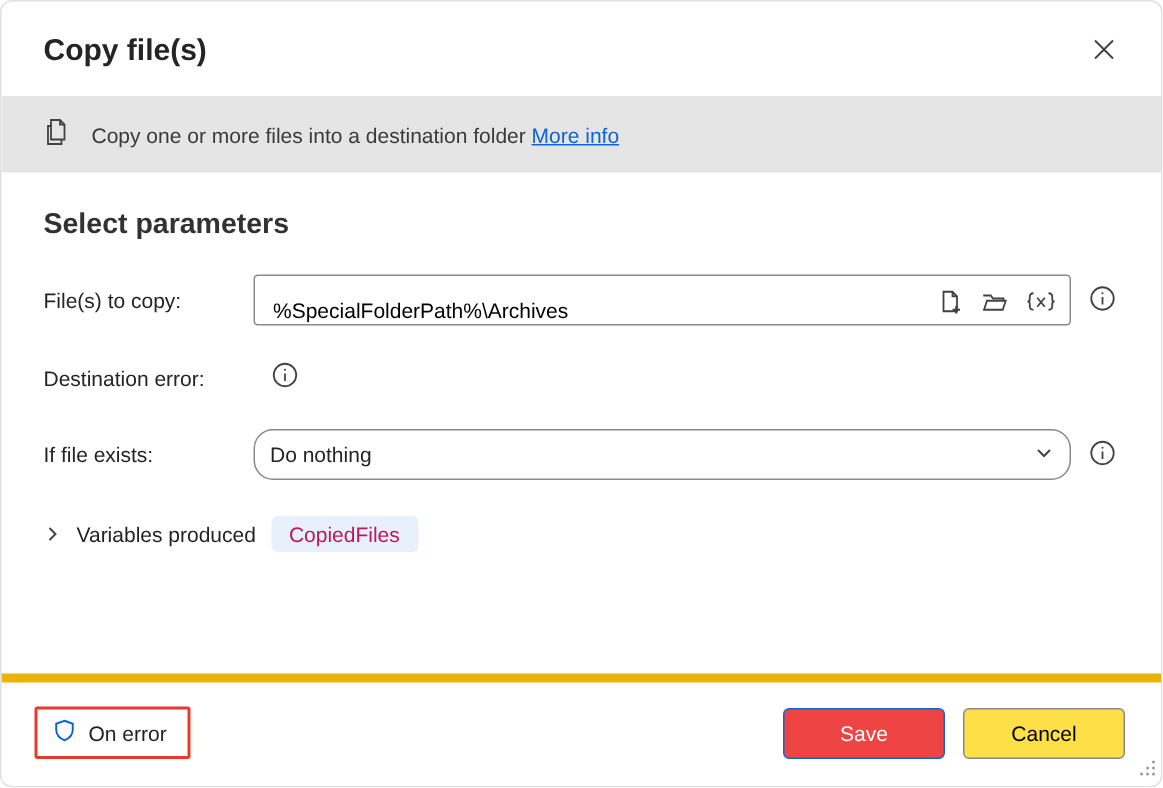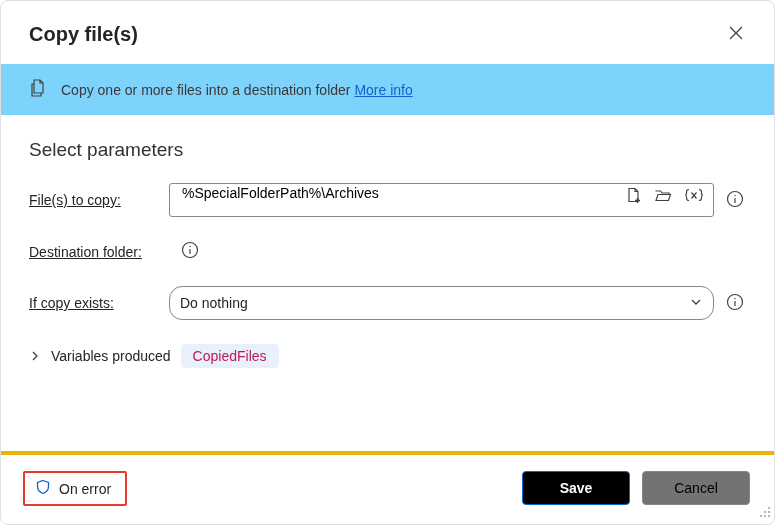--- a/index.html
+++ b/index.html
@@ -32,55 +32,54 @@
       font-weight: 600;
     }
     .close-btn {
       background: none;
       border: none;
       padding: 6px;
       cursor: pointer;
       display:flex; align-items:center; justify-content:center;
     }
     .info-banner {
-      background: #7dd3fc;
+      background: #e5e5e5;
       padding: 14px 28px;
       display: flex;
       align-items: center;
       gap: 12px;
     }
     .info-banner .txt { color: #3a3a3a; }
     .info-banner a { color: #0f64cf; text-decoration: underline; }
     .content {
       padding: 24px 28px 8px 28px;
       flex: 1;
       overflow: auto;
     }
     .content h2 {
       margin: 0 0 22px 0;
       font-size: 19px;
-      font-weight: 400;
+      font-weight: 700;
       color:#323232;
     }
     .field-row {
       display: flex;
       align-items: center;
       margin-bottom: 24px;
     }
     .field-row .label {
       width: 140px;
       flex-shrink: 0;
       font-size: 14px;
       color: #242424;
-      text-decoration: underline;
     }
     .input-wrap {
       flex: 1;
       display: flex;
-      align-items: flex-start;
+      align-items: flex-end;
       border: 1px solid #8a8886;
       border-radius: 3px;
       height: 34px;
       padding: 0 6px 0 10px;
       background:#fff;
     }
     .input-wrap input {
       flex: 1;
       border: none;
       outline: none;
@@ -128,24 +127,24 @@
     }
     .vars-row .chev { display:flex; align-items:center;}
     .pill {
       background: #e8f0fb;
       color: #be185d;
       padding: 4px 12px;
       border-radius: 4px;
       font-size: 14px;
     }
     .footer {
-      border-top: 4px solid #eab308;
+      border-top: 6px solid #eab308;
       padding: 16px 24px 18px 22px;
       display: flex;
-      align-items: flex-start;
+      align-items: center;
       justify-content: space-between;
     }
     .on-error-btn {
       background: #fff;
       border: 2px solid #e63a2d;
       border-radius: 2px;
       padding: 6px 14px 6px 10px;
       display: flex;
       align-items: center;
       gap: 8px;
@@ -154,27 +153,27 @@
       color:#242424;
     }
     .footer-right { display:flex; gap:12px; }
     .btn {
       min-width: 108px;
       height: 34px;
       border-radius: 4px;
       font-size: 14px;
       cursor: pointer;
       border: 1px solid #8a8886;
-      background: #737373;
+      background: #fde047;
     }
     .btn-primary {
-      background: #000000;
+      background: #ef4444;
       color: #fff;
       border: 1px solid #0f64cf;
-      font-weight: 700;
+      font-weight: 400;
     }
     .resize-grip {
       position:absolute; right:3px; bottom:3px;
     }
   </style>
 </head>
 <body>
 
 <div class="dialog">
 
@@ -243,34 +242,34 @@
           <svg width="18" height="18" viewBox="0 0 18 18" fill="none" stroke="#424242" stroke-width="1.2">
               <circle cx="9" cy="9" r="7.5"></circle>
               <circle cx="9" cy="5.5" r="0.7" fill="#424242" stroke="none"></circle>
               <path d="M9 8 v5"></path>
             </svg>
         </span>
       </div>
     </div>
 
     <div class="field-row">
-      <div class="label">Destination folder:</div>
+      <div class="label">Destination error:</div>
       <div class="info-icon-wrap">
         <span>
           <svg width="18" height="18" viewBox="0 0 18 18" fill="none" stroke="#424242" stroke-width="1.2">
               <circle cx="9" cy="9" r="7.5"></circle>
               <circle cx="9" cy="5.5" r="0.7" fill="#424242" stroke="none"></circle>
               <path d="M9 8 v5"></path>
             </svg>
         </span>
       </div>
     </div>
 
     <div class="field-row">
-      <div class="label">If copy exists:</div>
+      <div class="label">If file exists:</div>
       <div class="select-wrap">
         <span>Do nothing</span>
         <span>
           <svg width="14" height="14" viewBox="0 0 14 14" fill="none" stroke="#424242" stroke-width="1.3">
               <path d="M3 5 l4 4 l4 -4"></path>
             </svg>
         </span>
       </div>
       <div class="info-icon-wrap">
         <span>

